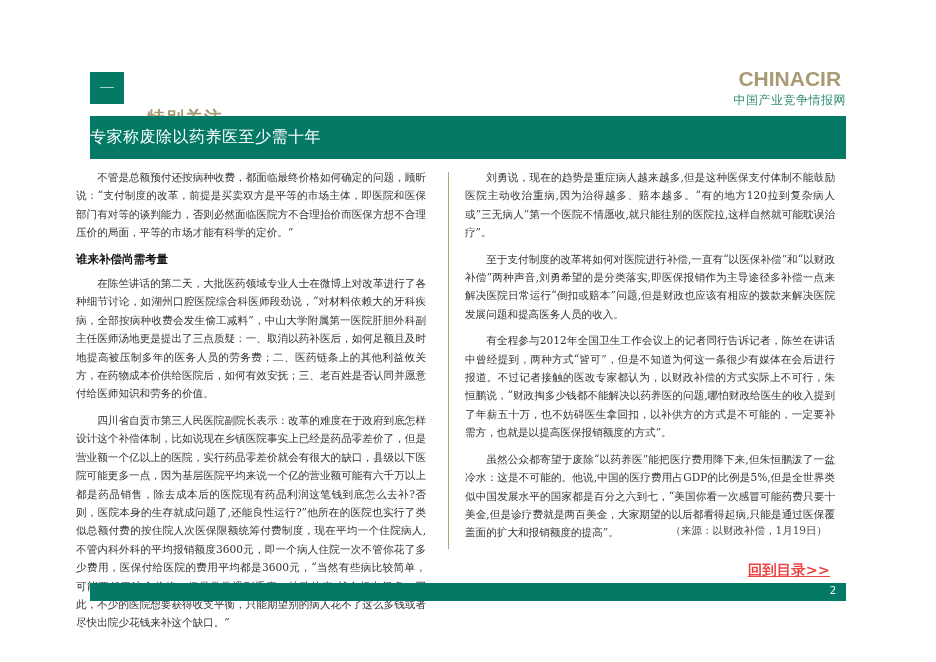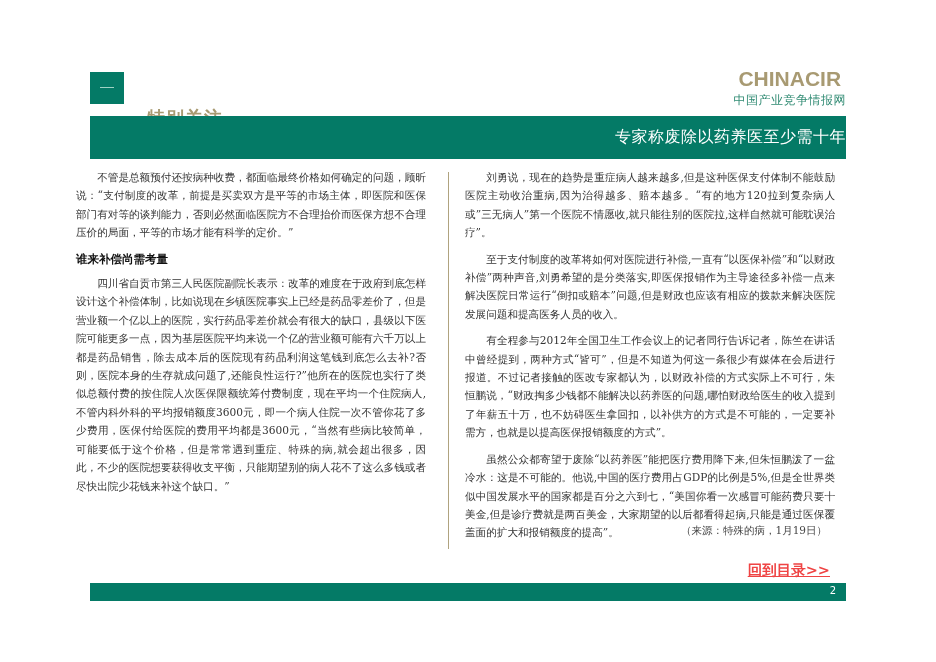--- a/index.html
+++ b/index.html
@@ -6,21 +6,21 @@
   body { width: 936px; height: 662px; position: relative; overflow: hidden;
          font-family: "DejaVu Serif", "Liberation Serif", serif; color: #222; }
   .section-box { position: absolute; left: 90px; top: 72px; width: 34px; height: 32px; background: #047a66; }
   .section-box .dash { position: absolute; left: 10px; top: 15px; width: 14px; height: 1px; background: #9fd3c4; }
   .section-title { position: absolute; left: 147px; top: 74px; font-size: 18px; font-weight: bold; color: #a89a72;
                    font-family: "DejaVu Sans", "Liberation Sans", sans-serif; letter-spacing: 1px; margin-top: 32px; }
   .brand { position: absolute; right: 90px; top: 68px; text-align: center; }
   .brand-name { font-family: "Liberation Sans", "DejaVu Sans", sans-serif; font-weight: bold; font-size: 21px; color: #a89a72; line-height: 22px; }
   .brand-sub { font-family: "DejaVu Sans", "Liberation Sans", sans-serif; font-size: 12px; color: #2f8a72; margin-top: 2px; letter-spacing: 0.5px; }
   .title-bar { position: absolute; left: 90px; top: 116px; width: 756px; height: 43px; background: #047a66;
-               display: flex; align-items: center; justify-content: flex-end; }
+               display: flex; align-items: center; justify-content: flex-start; }
   .title-bar span { color: #ffffff; font-size: 16px; font-family: "DejaVu Sans", "Liberation Sans", sans-serif; letter-spacing: 0.5px; }
   .col { position: absolute; top: 168px; font-size: 10.6px; line-height: 18.4px; color: #333; text-align: justify; }
   .col-left { left: 76px; width: 350px; }
   .col-right { left: 465px; width: 370px; }
   .col p { margin: 0 0 8px 0; text-indent: 2em; }
   .col h3 { margin: 0 0 6px 0; font-size: 11.5px; font-weight: bold; color: #111; font-family: "DejaVu Sans", "Liberation Sans", sans-serif; }
   .divider { position: absolute; left: 448px; top: 172px; width: 1px; height: 377px; background: #b0a37f; }
   .source { position: absolute; right: 109px; top: 524px; font-size: 10.5px; color: #444; }
   .back-link { position: absolute; right: 106px; top: 561px; font-size: 14.5px; font-weight: bold; color: #ef4444;
                text-decoration: underline; font-family: "DejaVu Sans", "Liberation Sans", sans-serif; cursor: pointer; }
@@ -40,31 +40,32 @@
   <div class="brand-sub">中国产业竞争情报网</div>
 </div>
 
 <div class="title-bar">
   <span>专家称废除以药养医至少需十年</span>
 </div>
 
 <div class="col col-left">
   <p>不管是总额预付还按病种收费，都面临最终价格如何确定的问题，顾昕说：“支付制度的改革，前提是买卖双方是平等的市场主体，即医院和医保部门有对等的谈判能力，否则必然面临医院方不合理抬价而医保方想不合理压价的局面，平等的市场才能有科学的定价。”</p>
   <h3>谁来补偿尚需考量</h3>
+  <p>在陈竺讲话的第二天，大批医药领域专业人士在微博上对改革进行了各种细节讨论，如湖州口腔医院综合科医师段劲说，“对材料依赖大的牙科疾病，全部按病种收费会发生偷工减料”，中山大学附属第一医院肝胆外科副主任医师汤地更是提出了三点质疑：一、取消以药补医后，如何足额且及时地提高被压制多年的医务人员的劳务费；二、医药链条上的其他利益攸关方，在药物成本价供给医院后，如何有效安抚；三、老百姓是否认同并愿意付给医师知识和劳务的价值。</p>
   <p>四川省自贡市第三人民医院副院长表示：改革的难度在于政府到底怎样设计这个补偿体制，比如说现在乡镇医院事实上已经是药品零差价了，但是营业额一个亿以上的医院，实行药品零差价就会有很大的缺口，县级以下医院可能更多一点，因为基层医院平均来说一个亿的营业额可能有六千万以上都是药品销售，除去成本后的医院现有药品利润这笔钱到底怎么去补?否则，医院本身的生存就成问题了,还能良性运行?”他所在的医院也实行了类似总额付费的按住院人次医保限额统筹付费制度，现在平均一个住院病人,不管内科外科的平均报销额度3600元，即一个病人住院一次不管你花了多少费用，医保付给医院的费用平均都是3600元，“当然有些病比较简单，可能要低于这个价格，但是常常遇到重症、特殊的病,就会超出很多，因此，不少的医院想要获得收支平衡，只能期望别的病人花不了这么多钱或者尽快出院少花钱来补这个缺口。”</p>
 </div>
 
 <div class="divider"></div>
 
 <div class="col col-right">
   <p>刘勇说，现在的趋势是重症病人越来越多,但是这种医保支付体制不能鼓励医院主动收治重病,因为治得越多、赔本越多。“有的地方120拉到复杂病人或”三无病人”第一个医院不情愿收,就只能往别的医院拉,这样自然就可能耽误治疗”。</p>
   <p>至于支付制度的改革将如何对医院进行补偿,一直有“以医保补偿”和“以财政补偿”两种声音,刘勇希望的是分类落实,即医保报销作为主导途径多补偿一点来解决医院日常运行“倒扣或赔本”问题,但是财政也应该有相应的拨款来解决医院发展问题和提高医务人员的收入。</p>
   <p>有全程参与2012年全国卫生工作会议上的记者同行告诉记者，陈竺在讲话中曾经提到，两种方式“皆可”，但是不知道为何这一条很少有媒体在会后进行报道。不过记者接触的医改专家都认为，以财政补偿的方式实际上不可行，朱恒鹏说，“财政掏多少钱都不能解决以药养医的问题,哪怕财政给医生的收入提到了年薪五十万，也不妨碍医生拿回扣，以补供方的方式是不可能的，一定要补需方，也就是以提高医保报销额度的方式”。</p>
   <p>虽然公众都寄望于废除“以药养医”能把医疗费用降下来,但朱恒鹏泼了一盆冷水：这是不可能的。他说,中国的医疗费用占GDP的比例是5%,但是全世界类似中国发展水平的国家都是百分之六到七，“美国你看一次感冒可能药费只要十美金,但是诊疗费就是两百美金，大家期望的以后都看得起病,只能是通过医保覆盖面的扩大和报销额度的提高”。</p>
 </div>
 
-<div class="source">（来源：特殊的病，1月19日）</div>
+<div class="source">（来源：以财政补偿，1月19日）</div>
 
 <a class="back-link">回到目录&gt;&gt;</a>
 
 <div class="footer-bar">
   <span class="page-num">2</span>
 </div>
 
 </body></html>

